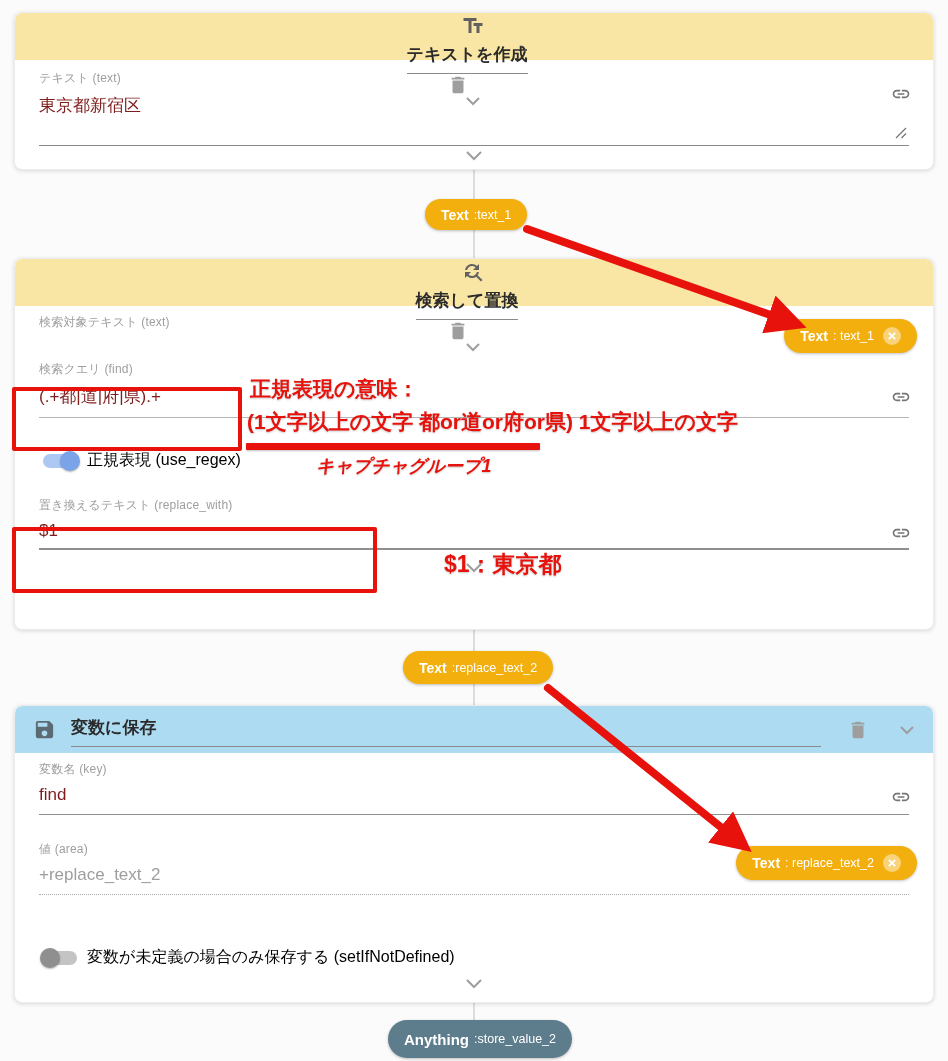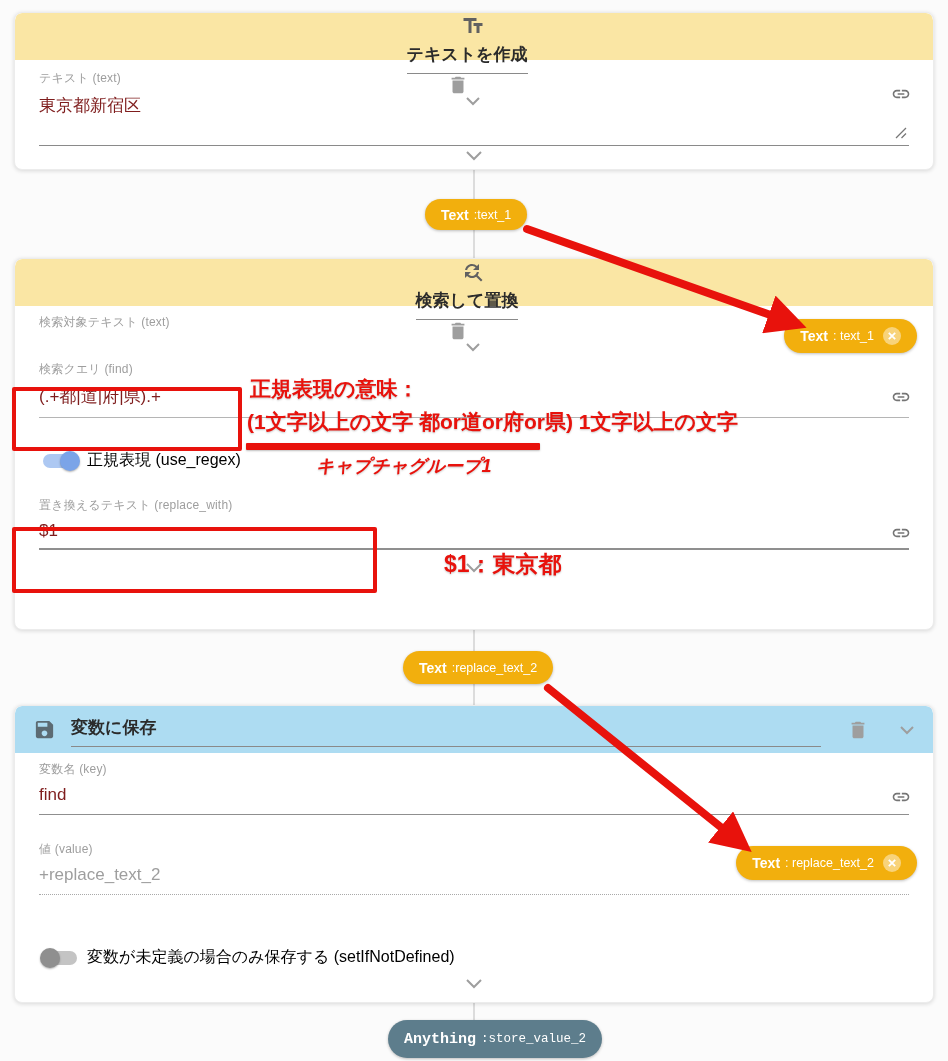--- a/index.html
+++ b/index.html
@@ -42,21 +42,21 @@
   .t-label{font-size:16px;color:#000000;}
 
   .expand{display:flex;justify-content:center;margin-top:12px;cursor:pointer;}
 
   
   .pill{position:absolute;display:inline-flex;align-items:center;gap:5px;color:#fff;
         border-radius:999px;padding:0 16px;box-shadow:0 1px 3px rgba(0,0,0,.25);z-index:3;white-space:nowrap;}
   .pill b{font-size:14px;font-weight:bold;}
   .pill span{font-size:12.5px;}
   .pill.yellow{background:var(--pill-yellow,#F2AF0D);}
-  .pill.slate{background:var(--pill-slate,#5D7D8C);font-family:Liberation Mono, monospace;}
+  .pill.slate{background:var(--pill-slate,#5D7D8C);}
   .chip-x{display:flex;margin-left:4px;cursor:pointer;}
 
   
   .red-box{position:absolute;border:4px solid var(--red,#E8120C);border-radius:2px;z-index:6;}
   .red-text{position:absolute;color:var(--red,#E8120C);font-weight:bold;z-index:6;
             text-shadow:0 1px 2px rgba(0,0,0,.22);white-space:nowrap;}
   .red-bar{position:absolute;background:var(--red,#E8120C);z-index:6;border-radius:1px;
            box-shadow:0 1px 2px rgba(0,0,0,.25);}
   .overlay{position:absolute;left:0;top:0;z-index:7;pointer-events:none;}
 </style>
@@ -212,21 +212,21 @@
       <div class="f-label">変数名 (key)</div>
       <div class="f-value" style="border-bottom-color:#8f8f8f;">find</div>
       <span class="link">
         <svg width="20" height="20" viewBox="0 0 24 24">
             <path fill="#757575" d="M3.9 12c0-1.71 1.39-3.1 3.1-3.1h4V7H7c-2.76 0-5 2.24-5 5s2.24 5 5 5h4v-1.9H7c-1.71 0-3.1-1.39-3.1-3.1zM8 13h8v-2H8v2zm9-6h-4v1.9h4c1.71 0 3.1 1.39 3.1 3.1s-1.39 3.1-3.1 3.1h-4V17h4c2.76 0 5-2.24 5-5s-2.24-5-5-5z"></path>
           </svg>
       </span>
     </div>
 
     <div class="field" style="margin-top:26px;">
-      <div class="f-label">値 (value)</div>
+      <div class="f-label">値 (area)</div>
       <div class="f-value disabled">+replace_text_2</div>
     </div>
     <div class="pill yellow" style="right:16px;left:auto;top:140px;height:34px;">
       <b>Text</b>
         <span>: replace_text_2</span>
       <span class="chip-x">
         <svg width="18" height="18" viewBox="0 0 18 18">
             <circle cx="9" cy="9" r="9" fill="rgba(255,255,255,.45)"></circle>
             <path d="M5.8 5.8l6.4 6.4M12.2 5.8l-6.4 6.4" stroke="#fff" stroke-width="1.8"></path>
           </svg>

